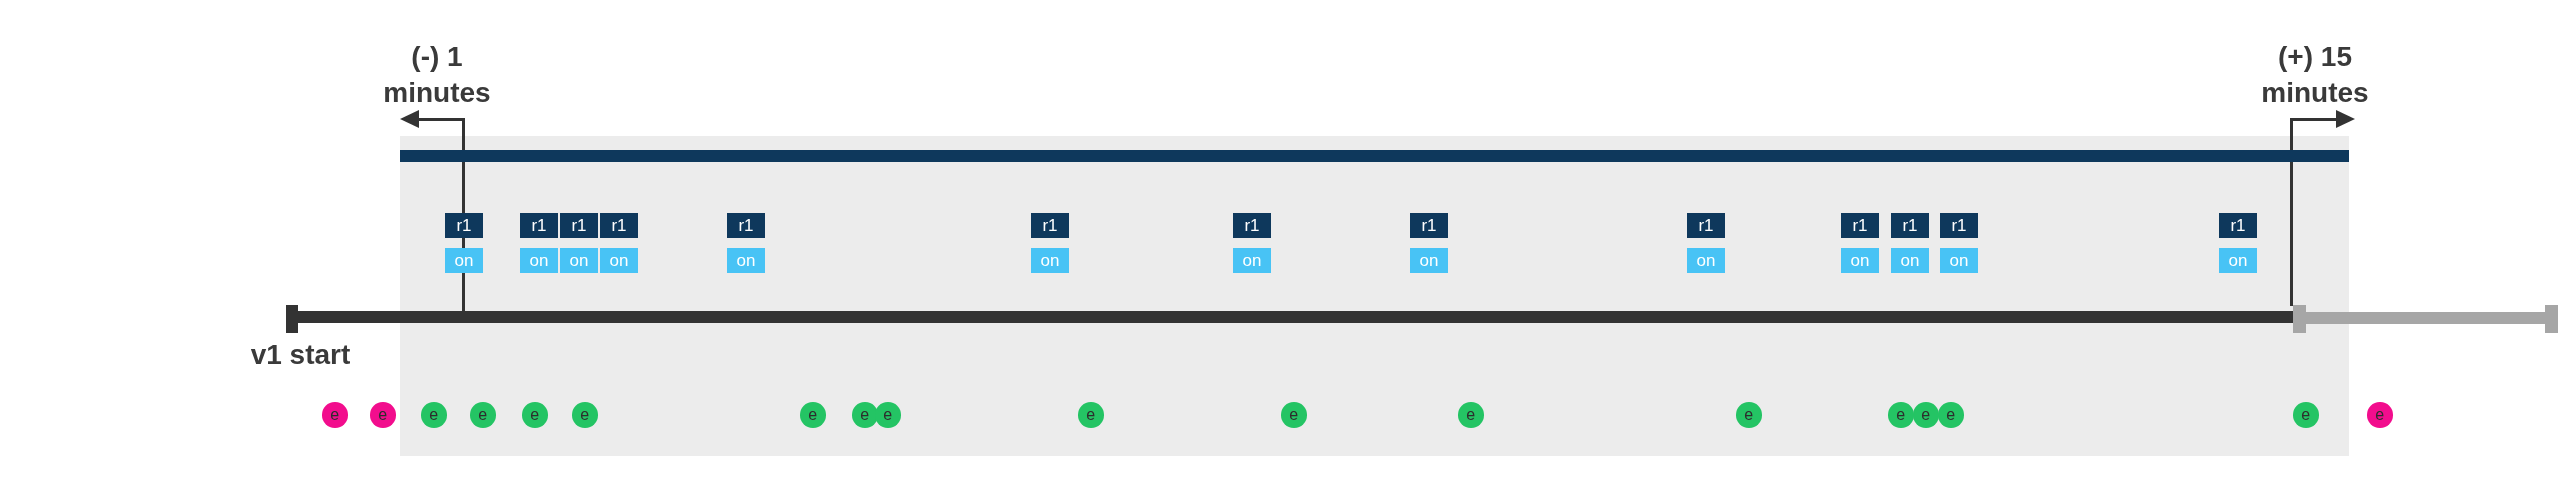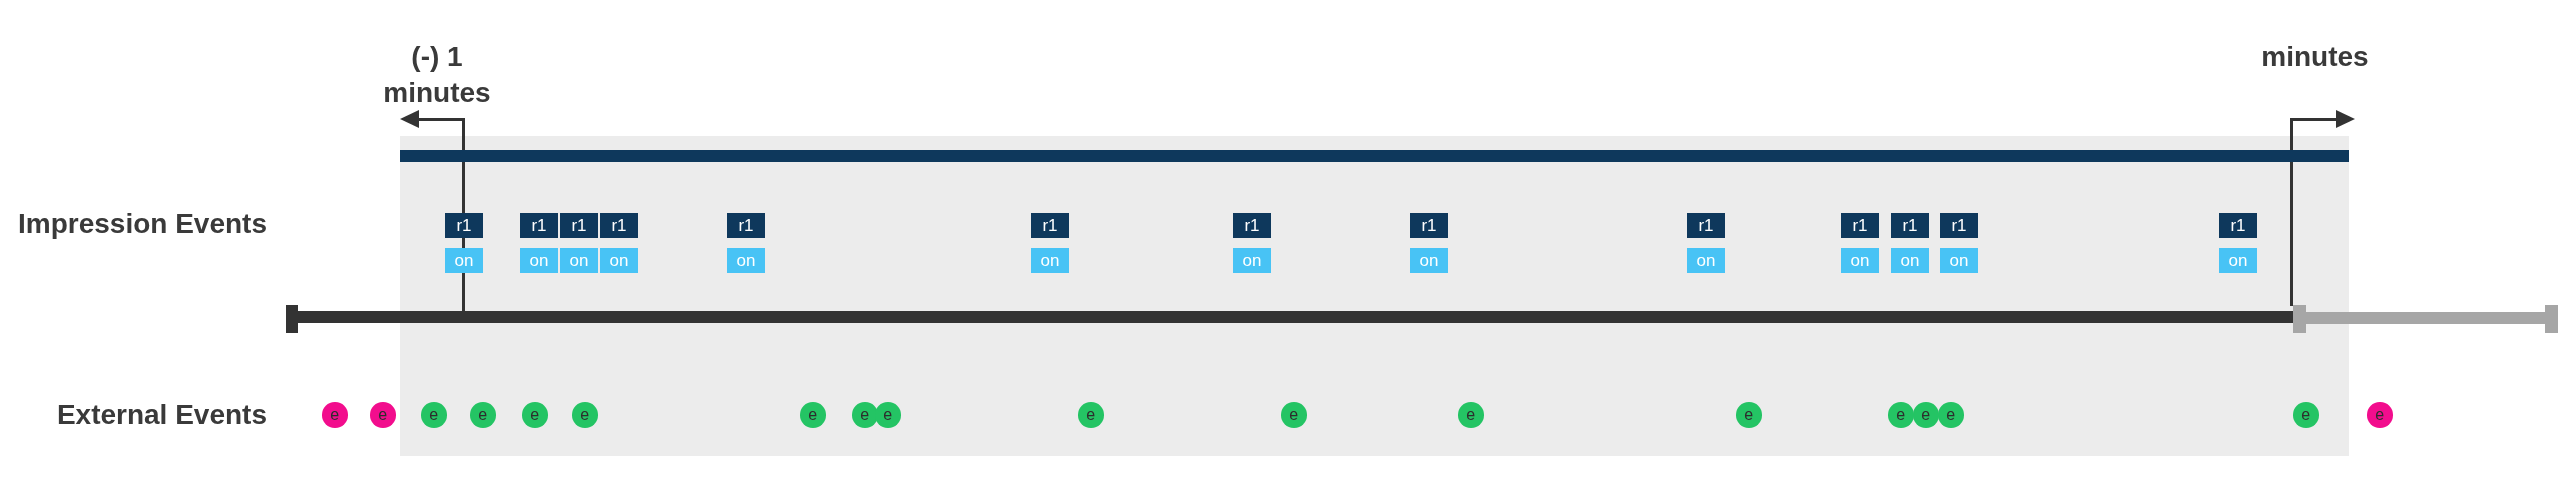--- a/index.html
+++ b/index.html
@@ -55,32 +55,32 @@
 <div class="canvas" style="--navy: #0e385c; --light-blue: #48c3f5; --green: #24c464; --magenta: #f20d8d; --dark: #333333; --gray-line: #a6a6a6; --panel-bg: #ececec; --text: #3a3a3a;">
 
   <div class="abs panel"></div>
   <div class="abs navy-bar"></div>
 
   <div class="abs annotation pre">
     <div>(-) 1</div>
     <div>minutes</div>
   </div>
   <div class="abs annotation post">
+    <div>(+) 15</div>
     <div>minutes</div>
   </div>
 
   <div class="abs arrow-seg pre-arrow-h"></div>
   <div class="abs arrowhead left"></div>
   <div class="abs arrow-seg pre-arrow-v"></div>
 
   <div class="abs arrow-seg post-arrow-h"></div>
   <div class="abs arrowhead right"></div>
   <div class="abs arrow-seg post-arrow-v"></div>
 
-  <div class="abs row-label impressions">Impression Events</div>
   <div id="impressions-row">
       <div class="imp-box top" style="left: 445px;">r1</div>
       <div class="imp-box bottom" style="left: 445px;">on</div>
       <div class="imp-box top" style="left: 520px;">r1</div>
       <div class="imp-box bottom" style="left: 520px;">on</div>
       <div class="imp-box top" style="left: 560px;">r1</div>
       <div class="imp-box bottom" style="left: 560px;">on</div>
       <div class="imp-box top" style="left: 600px;">r1</div>
       <div class="imp-box bottom" style="left: 600px;">on</div>
       <div class="imp-box top" style="left: 727px;">r1</div>
@@ -101,22 +101,22 @@
       <div class="imp-box bottom" style="left: 1940px;">on</div>
       <div class="imp-box top" style="left: 2219px;">r1</div>
       <div class="imp-box bottom" style="left: 2219px;">on</div>
     </div>
 
   <div class="abs tl-dark"></div>
   <div class="abs tl-cap-v1"></div>
   <div class="abs tl-gray"></div>
   <div class="abs tl-cap-v2"></div>
   <div class="abs tl-cap-end"></div>
+  <div class="abs tl-label v1">v1 start</div>
 
-  <div class="abs row-label externals">External Events</div>
   <div id="externals-row">
       <div class="dot magenta" style="left: 322px;">e</div>
       <div class="dot magenta" style="left: 370px;">e</div>
       <div class="dot green" style="left: 421px;">e</div>
       <div class="dot green" style="left: 470px;">e</div>
       <div class="dot green" style="left: 522px;">e</div>
       <div class="dot green" style="left: 572px;">e</div>
       <div class="dot green" style="left: 800px;">e</div>
       <div class="dot green" style="left: 852px;">e</div>
       <div class="dot green" style="left: 875px;">e</div>

